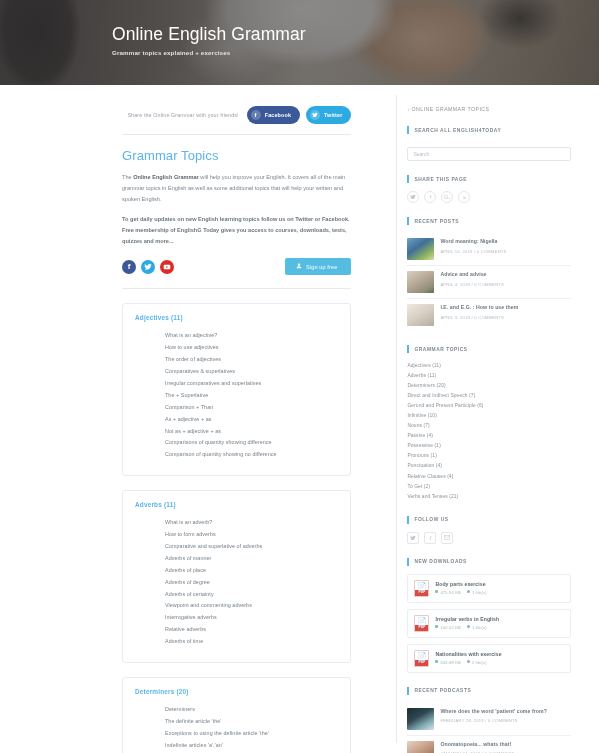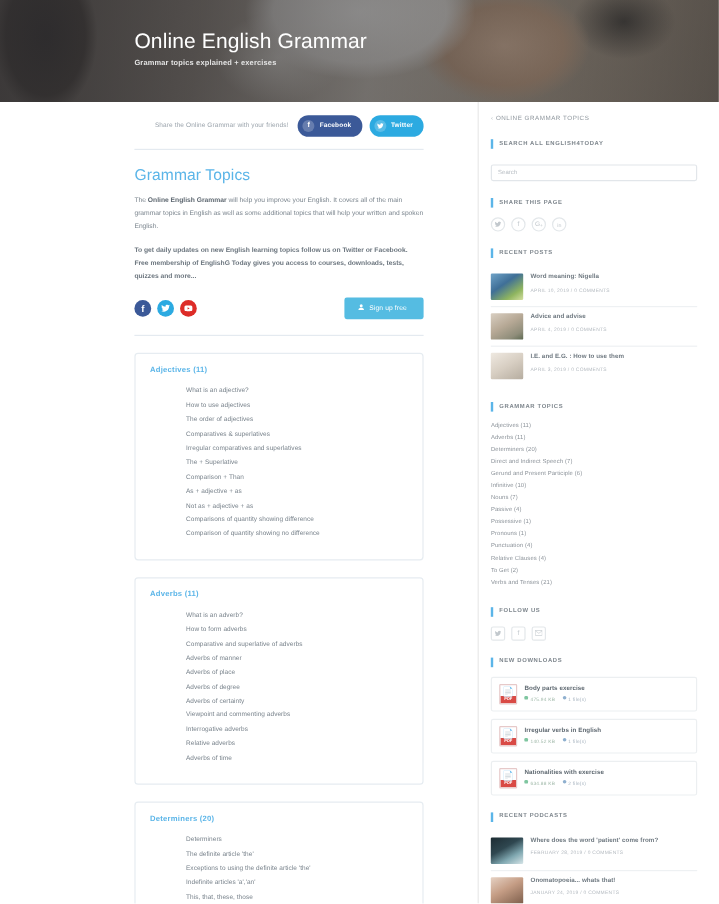--- a/index.html
+++ b/index.html
@@ -49,21 +49,21 @@
     color: #e3e3e3;
     font-size: 6.2px;
     font-weight: 700;
     letter-spacing: .15px;
     margin-top: 5px;
   }
 
   
   .page {
     display: flex;
-    padding: 0;
+    padding: 10px;
     height: 668px;
     gap: 29px;
   }
   .main-col {
     width: 386px;
     padding: 11px 16px 0 112px;
   }
   .side-col {
     width: 213px;
     border-left: 1px solid #e9e9e9;

